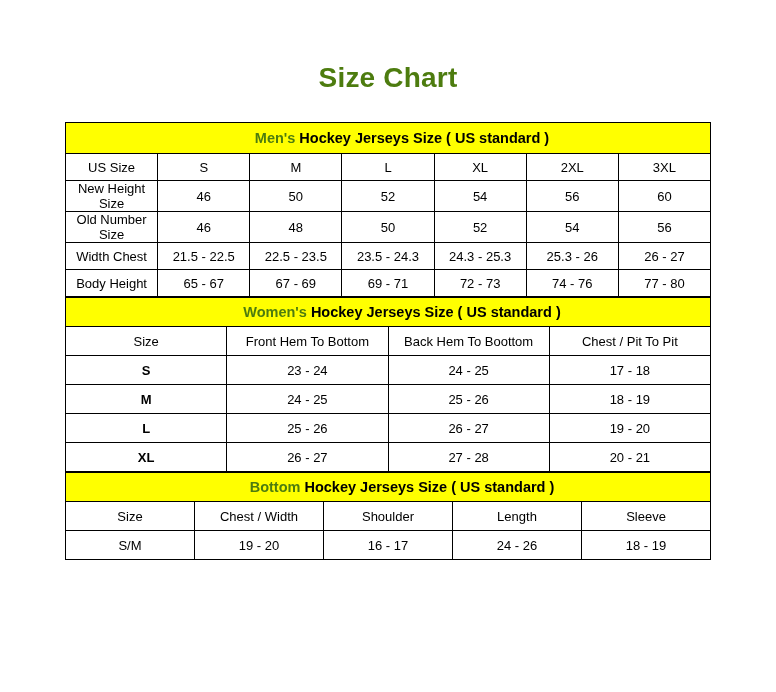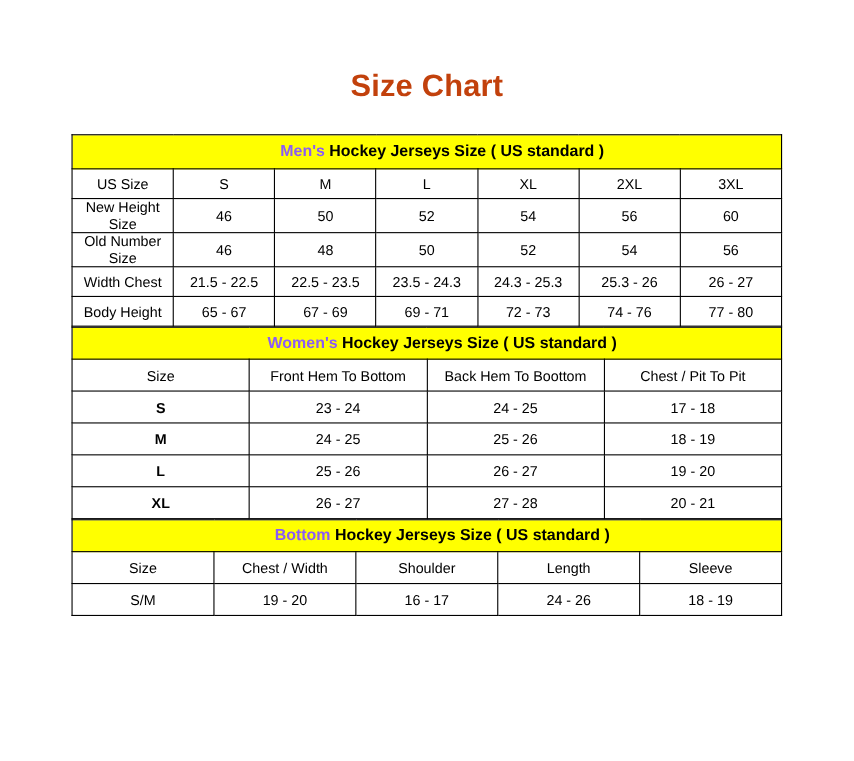--- a/index.html
+++ b/index.html
@@ -15,21 +15,21 @@
     -webkit-font-smoothing: antialiased;
   }
   .page {
     width: 776px;
     height: 692px;
     position: relative;
     box-sizing: border-box;
   }
   .title {
     text-align: center;
-    color: #c2410c;
+    color: #4d7c0f;
     font-size: 28px;
     font-weight: bold;
     padding-top: 62px;
     padding-bottom: 0;
     letter-spacing: 0.2px;
   }
   .tables-wrap {
     width: 646px;
     margin: 28px auto 0 auto;
   }
@@ -47,21 +47,21 @@
     height: 26px;
     font-weight: normal;
   }
   .banner td {
     background: #ffff00;
     font-weight: bold;
     font-size: 14.5px;
     height: 30px;
   }
   .banner .accent {
-    color: #8b5cf6;
+    color: #4d7c0f;
     margin-left: 28px;
   }
   .hdr td {
     font-weight: normal;
     font-size: 13px;
   }
   .lbl {
     font-size: 13px;
   }
   table.men td.rowlabel { width: 150px; }

